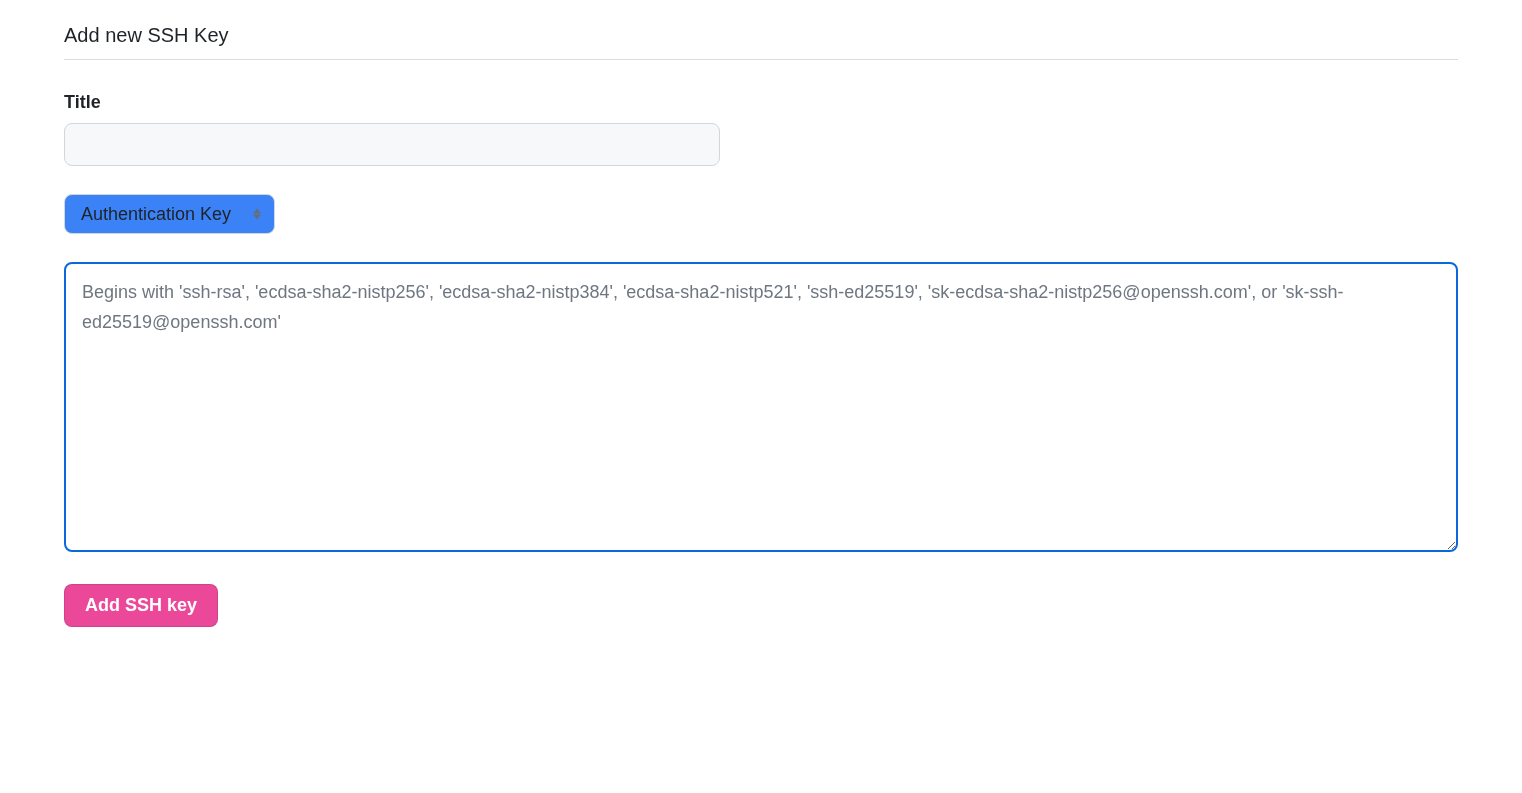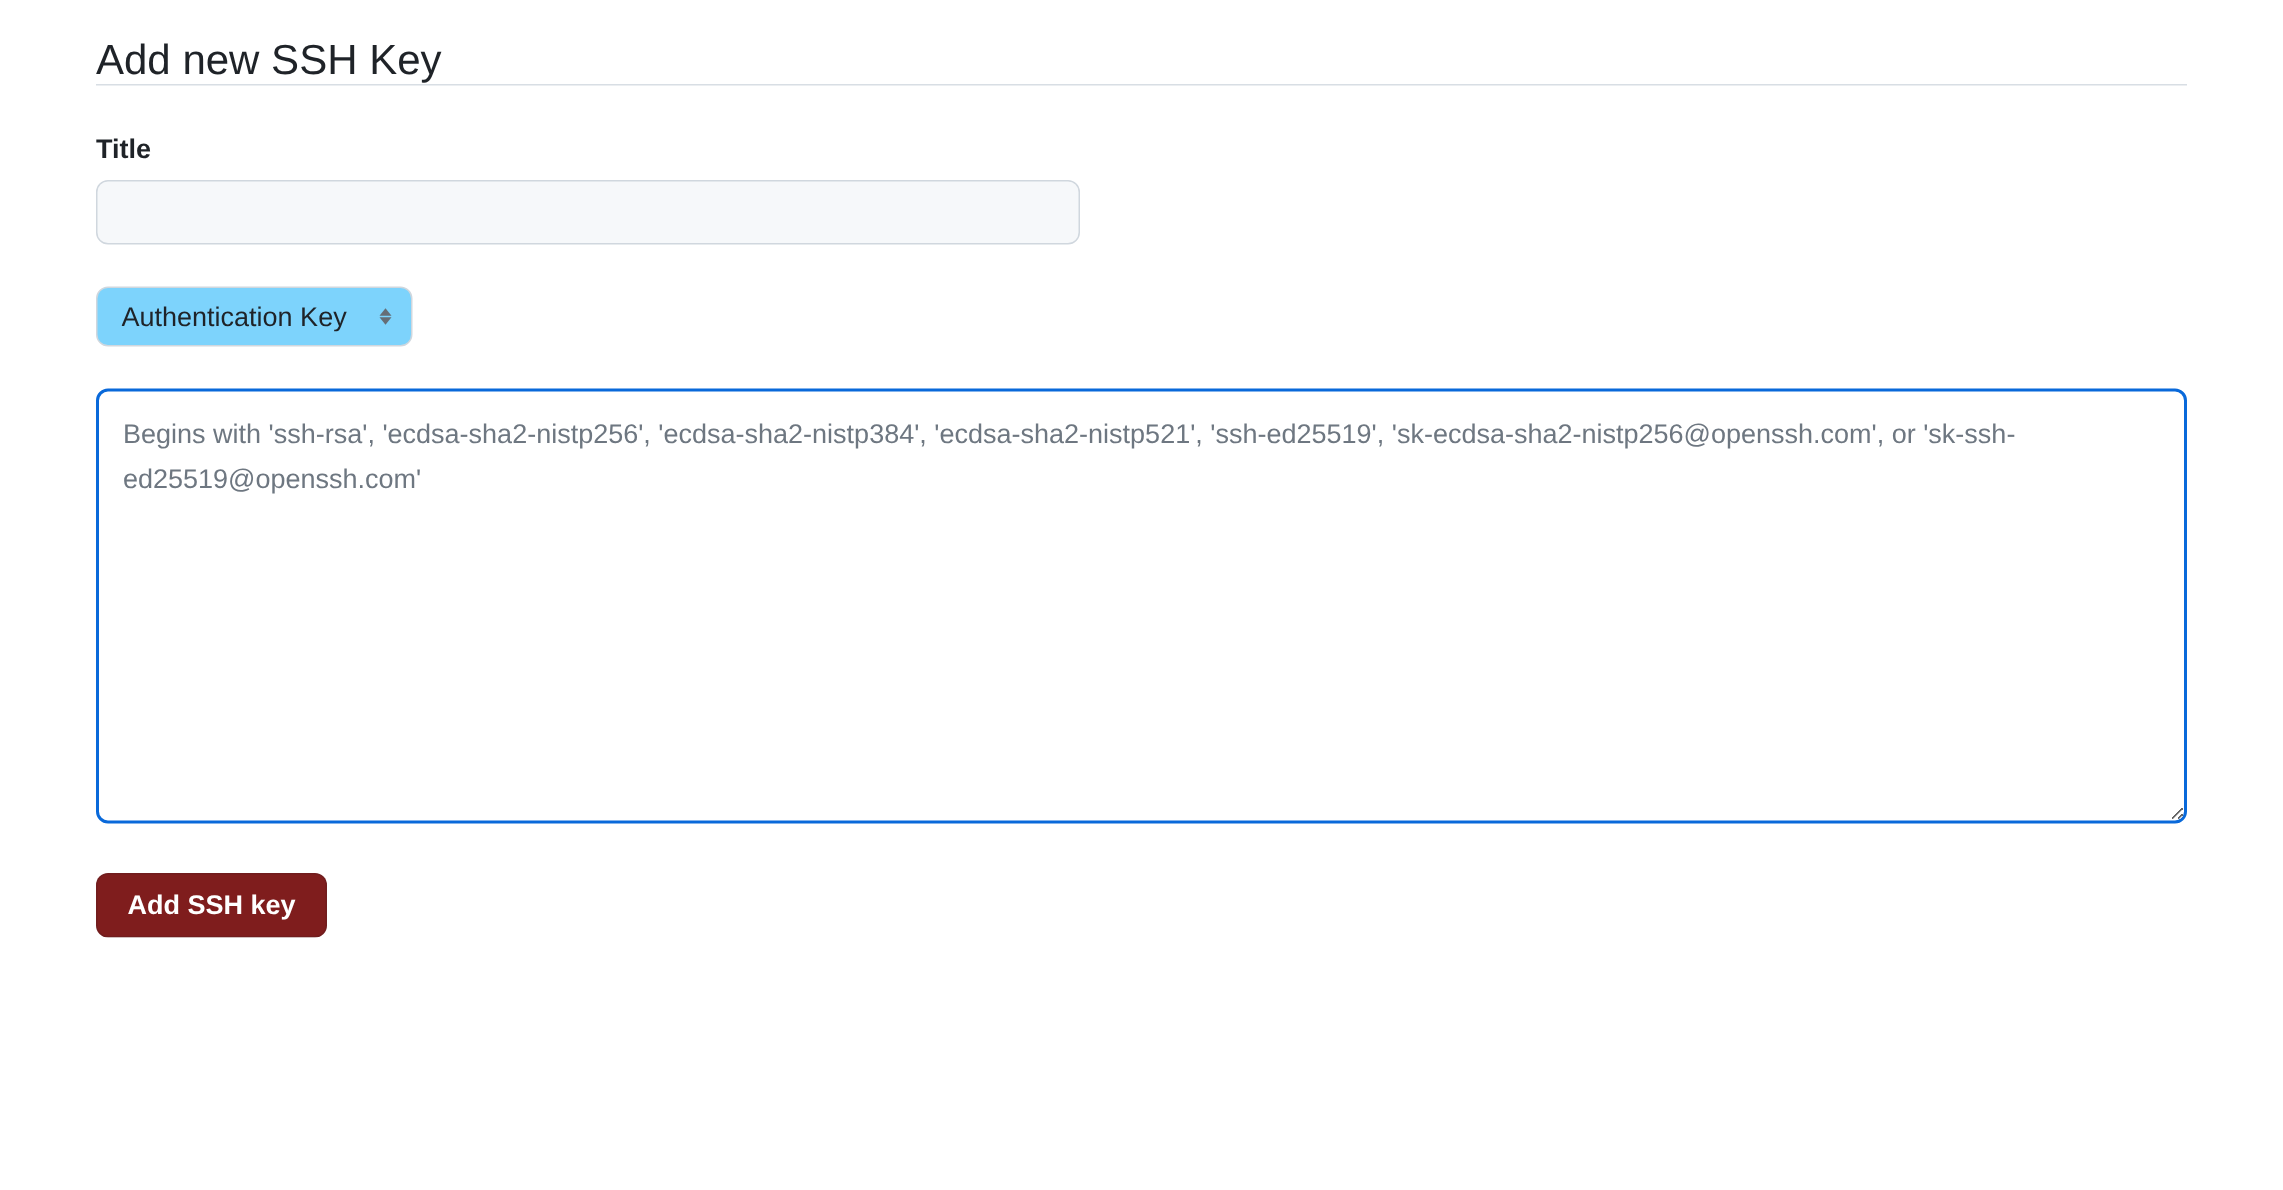--- a/index.html
+++ b/index.html
@@ -7,23 +7,24 @@
       margin: 0;
       padding: 0;
     }
     body {
       font-family: -apple-system, BlinkMacSystemFont, "Segoe UI", Helvetica, Arial, sans-serif;
       background: #ffffff;
       color: #1f2328;
       padding: 24px 64px;
     }
     .page-title {
-      font-size: 28px;
+      font-size: 20px;
       font-weight: 400;
       color: #1f2328;
+      padding-bottom: 12px;
       border-bottom: 1px solid #d8dee4;
       margin-bottom: 32px;
     }
     .form-group {
       margin-bottom: 28px;
     }
     .form-label {
       display: block;
       font-size: 18px;
       font-weight: 600;
@@ -45,21 +46,21 @@
     .select-wrapper {
       position: relative;
       display: inline-block;
     }
     .select-input {
       appearance: none;
       -webkit-appearance: none;
       -moz-appearance: none;
       padding: 9px 42px 9px 16px;
       font-size: 18px;
-      background: #7dd3fc;
+      background: #3b82f6;
       border: 1px solid #d0d7de;
       border-radius: 8px;
       outline: none;
       color: #1f2328;
       cursor: pointer;
       font-family: inherit;
     }
     .select-arrows {
       position: absolute;
       right: 14px;
@@ -99,21 +100,21 @@
       resize: both;
     }
     .textarea-input::placeholder {
       color: #6e7781;
     }
     .submit-button {
       padding: 10px 20px;
       font-size: 18px;
       font-weight: 600;
       color: #ffffff;
-      background: #7f1d1d;
+      background: #ec4899;
       border: 1px solid rgba(31, 35, 40, 0.15);
       border-radius: 8px;
       cursor: pointer;
       font-family: inherit;
     }
   </style>
 </head>
 <body>
 
 <h1 class="page-title">Add new SSH Key</h1>

